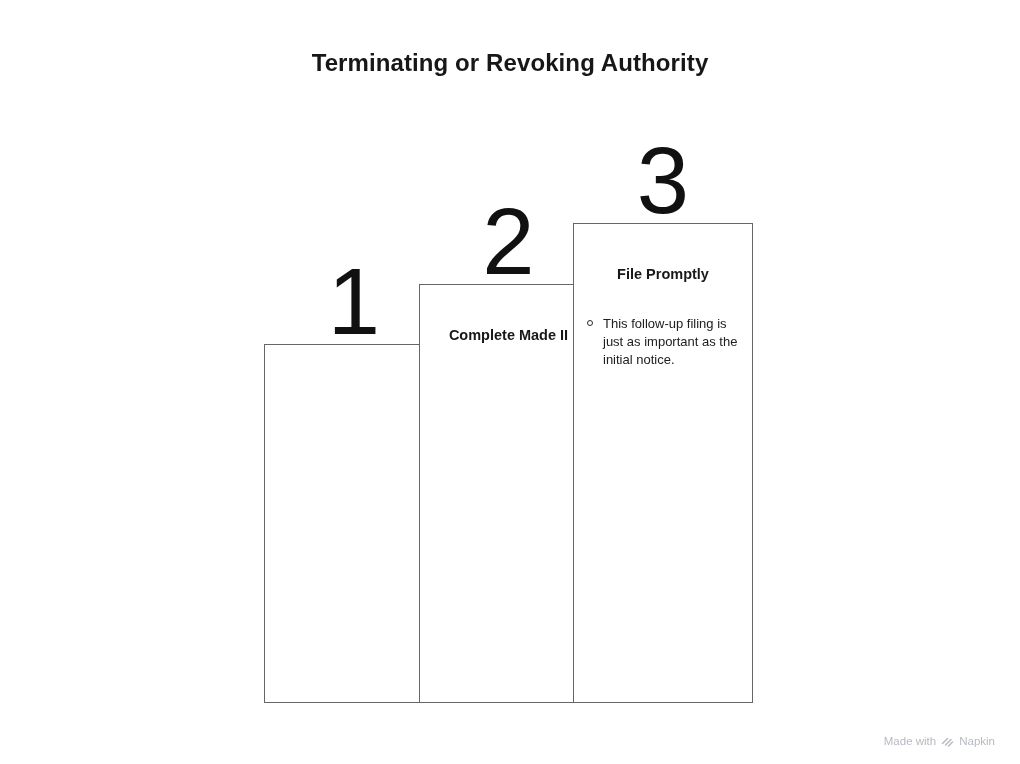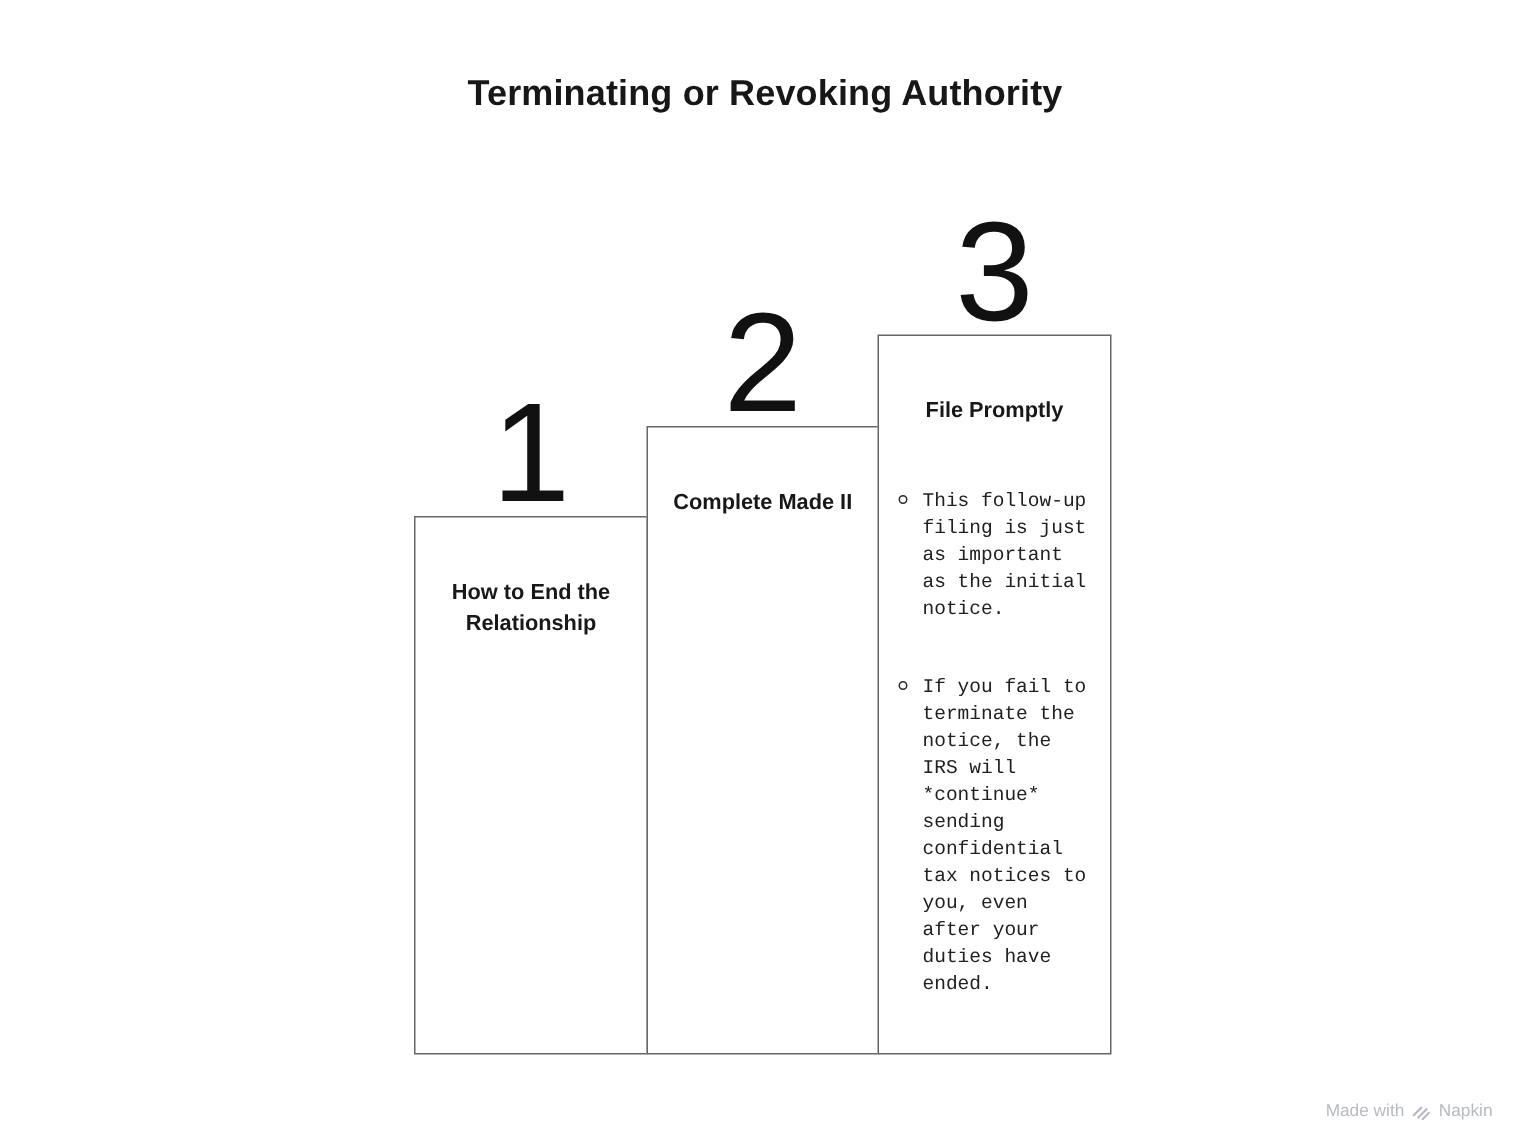--- a/index.html
+++ b/index.html
@@ -39,42 +39,41 @@
   .step + .step{margin-left:-1.5px;}
   .step-number{
     font-size:94px;
     font-weight:500;
     color:#111111;
     line-height:1;
     margin-bottom:-5px;
     user-select:none;
   }
   .step-box{
-    width:156px;
+    width:180px;
     box-sizing:border-box;
     border:1.5px solid #666666;
     background:#ffffff;
     padding:0 10px 0 12px;
   }
   .step-1 .step-box{height:359px;}
   .step-2 .step-box{height:419px;}
   .step-3 .step-box{height:480px;}
   .box-heading{
     margin:40px 4px 0 2px;
     text-align:center;
     font-size:14.5px;
     font-weight:700;
     line-height:1.45;
     color:#181818;
   }
   .box-bullets{
     list-style:none;
-    margin:40px 0 0 0;
+    margin:30px 0 0 0;
     padding:0;
-    font-family:Liberation Mono, monospace;
   }
   .box-bullets li{
     position:relative;
     padding-left:17px;
     font-size:13px;
     line-height:18px;
     color:#202020;
   }
   .box-bullets li + li{margin-top:34px;}
   .box-bullets li::before{
@@ -104,38 +103,36 @@
 
 <div class="canvas">
 
   <h1 class="title">Terminating or Revoking Authority</h1>
 
   <div class="stairs">
 
     <div class="step step-1">
       <div class="step-number">1</div>
       <div class="step-box">
-        <div class="box-heading">How to End the Relationship</div>
       </div>
     </div>
 
     <div class="step step-2">
       <div class="step-number">2</div>
       <div class="step-box">
         <div class="box-heading">Complete Made II</div>
       </div>
     </div>
 
     <div class="step step-3">
       <div class="step-number">3</div>
       <div class="step-box">
         <div class="box-heading">File Promptly</div>
         <ul class="box-bullets">
           <li>This follow-up filing is just as important as the initial notice.</li>
-          <li>If you fail to terminate the notice, the IRS will *continue* sending confidential tax notices to you, even after your duties have ended.</li>
         </ul>
       </div>
     </div>
 
   </div>
 
   <div class="watermark">
     <span>Made with</span>
     <span>
       <svg width="13" height="12" viewBox="0 0 13 12" fill="none" xmlns="http://www.w3.org/2000/svg">

